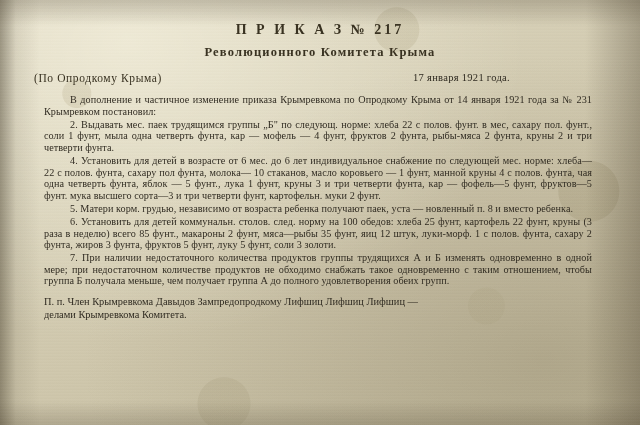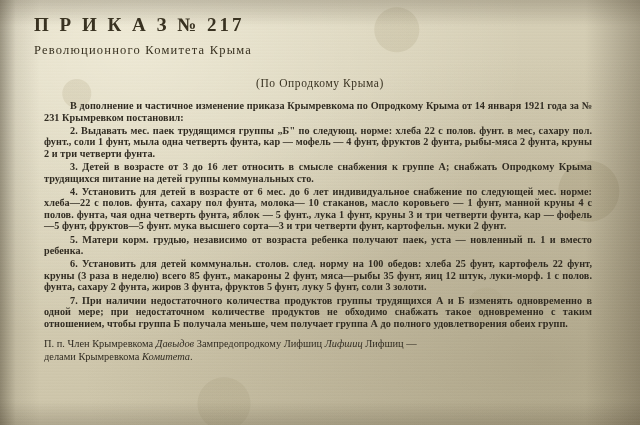--- a/index.html
+++ b/index.html
@@ -55,40 +55,43 @@
     position: absolute;
     left: 34px;
     top: 6px;
     width: 572px;
     height: 413px;
     color: #2f2a20;
     z-index: 2;
   }
 
   .heading {
+    text-align: center;
     letter-spacing: 3px;
-    font-size: 19px;
+    font-size: 14px;
     font-weight: bold;
-    margin-top: 8px;
+    margin-top: 16px;
     text-transform: uppercase;
     color: #37301f;
   }
 
   .subheading {
+    text-align: center;
     font-size: 12.5px;
     letter-spacing: 1.2px;
     margin-top: 7px;
     color: #37301f;
+    font-weight: bold;
   }
 
   .subheading2 {
-    text-align: center;
+    text-align: left;
     font-size: 11.5px;
     letter-spacing: 0.6px;
-    margin-top: 19px;
+    margin-top: 12px;
     color: #37301f;
   }
 
   .place {
     margin-top: 10px;
     margin-left: 72px;
     font-size: 10.5px;
     letter-spacing: 0.4px;
   }
 
@@ -105,32 +108,31 @@
     font-size: 10.2px;
     line-height: 11.6px;
     text-align: justify;
     letter-spacing: 0.05px;
     padding-left: 10px;
     padding-right: 14px;
   }
   .body p {
     margin: 0 0 1.5px 0;
     text-indent: 0;
-    font-weight: bold;
   }
   .ind { display: inline-block; width: 26px; }
 
   .sig {
     margin-top: 9px;
     font-size: 10.4px;
     line-height: 12.5px;
     padding-left: 10px;
     padding-right: 14px;
   }
-  .italic { font-style: italic; }
+  .italic { }
 
   
   .bands {
     position: absolute;
     inset: 0;
     z-index: 3;
     pointer-events: none;
     background: repeating-linear-gradient(
       to bottom,
       rgba(255,255,255,0.025) 0px,
@@ -144,27 +146,27 @@
 </head>
 <body>
 
 <div class="page">
   <div class="doc">
 
     <div class="heading">П Р И К А З № 217</div>
     <div class="subheading">Революционного Комитета Крыма</div>
     <div class="subheading2">(По Опродкому Крыма)</div>
 
+    <div class="date">17 января 1921 года.</div>
 
     <div class="body">
       <p><span class="ind"></span><span>В дополнение и частичное изменение приказа Крымревкома по Опродкому Крыма от 14 января 1921 года за № 231 Крымревком постановил:</span></p>
       <p><span class="ind"></span><span>2. Выдавать мес. паек трудящимся группы „Б" по следующ. норме: хлеба 22 с полов. фунт. в мес, сахару пол. фунт., соли 1 фунт, мыла одна четверть фунта, кар — мофель — 4 фунт, фруктов 2 фунта, рыбы-мяса 2 фунта, круны 2 и три четверти фунта.</span></p>
-      <p><span class="ind"></span><span>3. Детей в возрасте от 3 до 16 лет относить в смысле снабжения к группе А; снабжать Опродкому Крыма трудящихся питание на детей группы коммунальных сто.</span></p>
       <p><span class="ind"></span><span>4. Установить для детей в возрасте от 6 мес. до 6 лет индивидуальное снабжение по следующей мес. норме: хлеба—22 с полов. фунта, сахару пол фунта, молока— 10 стаканов, масло коровьего — 1 фунт, манной круны 4 с полов. фунта, чая одна четверть фунта, яблок — 5 фунт., лука 1 фунт, круны 3 и три четверти фунта, кар — фофель—5 фунт, фруктов—5 фунт. мука высшего сорта—3 и три четверти фунт, картофельн. муки 2 фунт.</span></p>
-      <p><span class="ind"></span><span>5. Матери корм. грудью, независимо от возраста ребенка получают паек, уста — новленный п. 1 и вместо ребенка.</span></p>
+      <p><span class="ind"></span><span>5. Матери корм. грудью, независимо от возраста ребенка получают паек, уста — новленный п. 8 и вместо ребенка.</span></p>
       <p><span class="ind"></span><span>6. Установить для детей коммунальн. столов. след. норму на 100 обедов: хлеба 25 фунт, картофель 22 фунт, круны (3 раза в неделю) всего 85 фунт., макароны 2 фунт, мяса—рыбы 35 фунт, яиц 12 штук, луки-морф. 1 с полов. фунта, сахару 2 фунта, жиров 3 фунта, фруктов 5 фунт, луку 5 фунт, соли 3 золоти.</span></p>
       <p><span class="ind"></span><span>7. При наличии недостаточного количества продуктов группы трудящихся А и Б изменять одновременно в одной мере; при недостаточном количестве продуктов не обходимо снабжать такое одновременно с таким отношением, чтобы группа Б получала меньше, чем получает группа А до полного удовлетворения обеих групп.</span></p>
     </div>
 
     <div class="sig">
       <span>П. п. Член Крымревкома</span>
       <span class="italic">Давыдов</span>
       <span>Зампредопродкому Лифшиц</span>
       <span class="italic">Лифшиц</span>
       <span>Лифшиц —</span>

